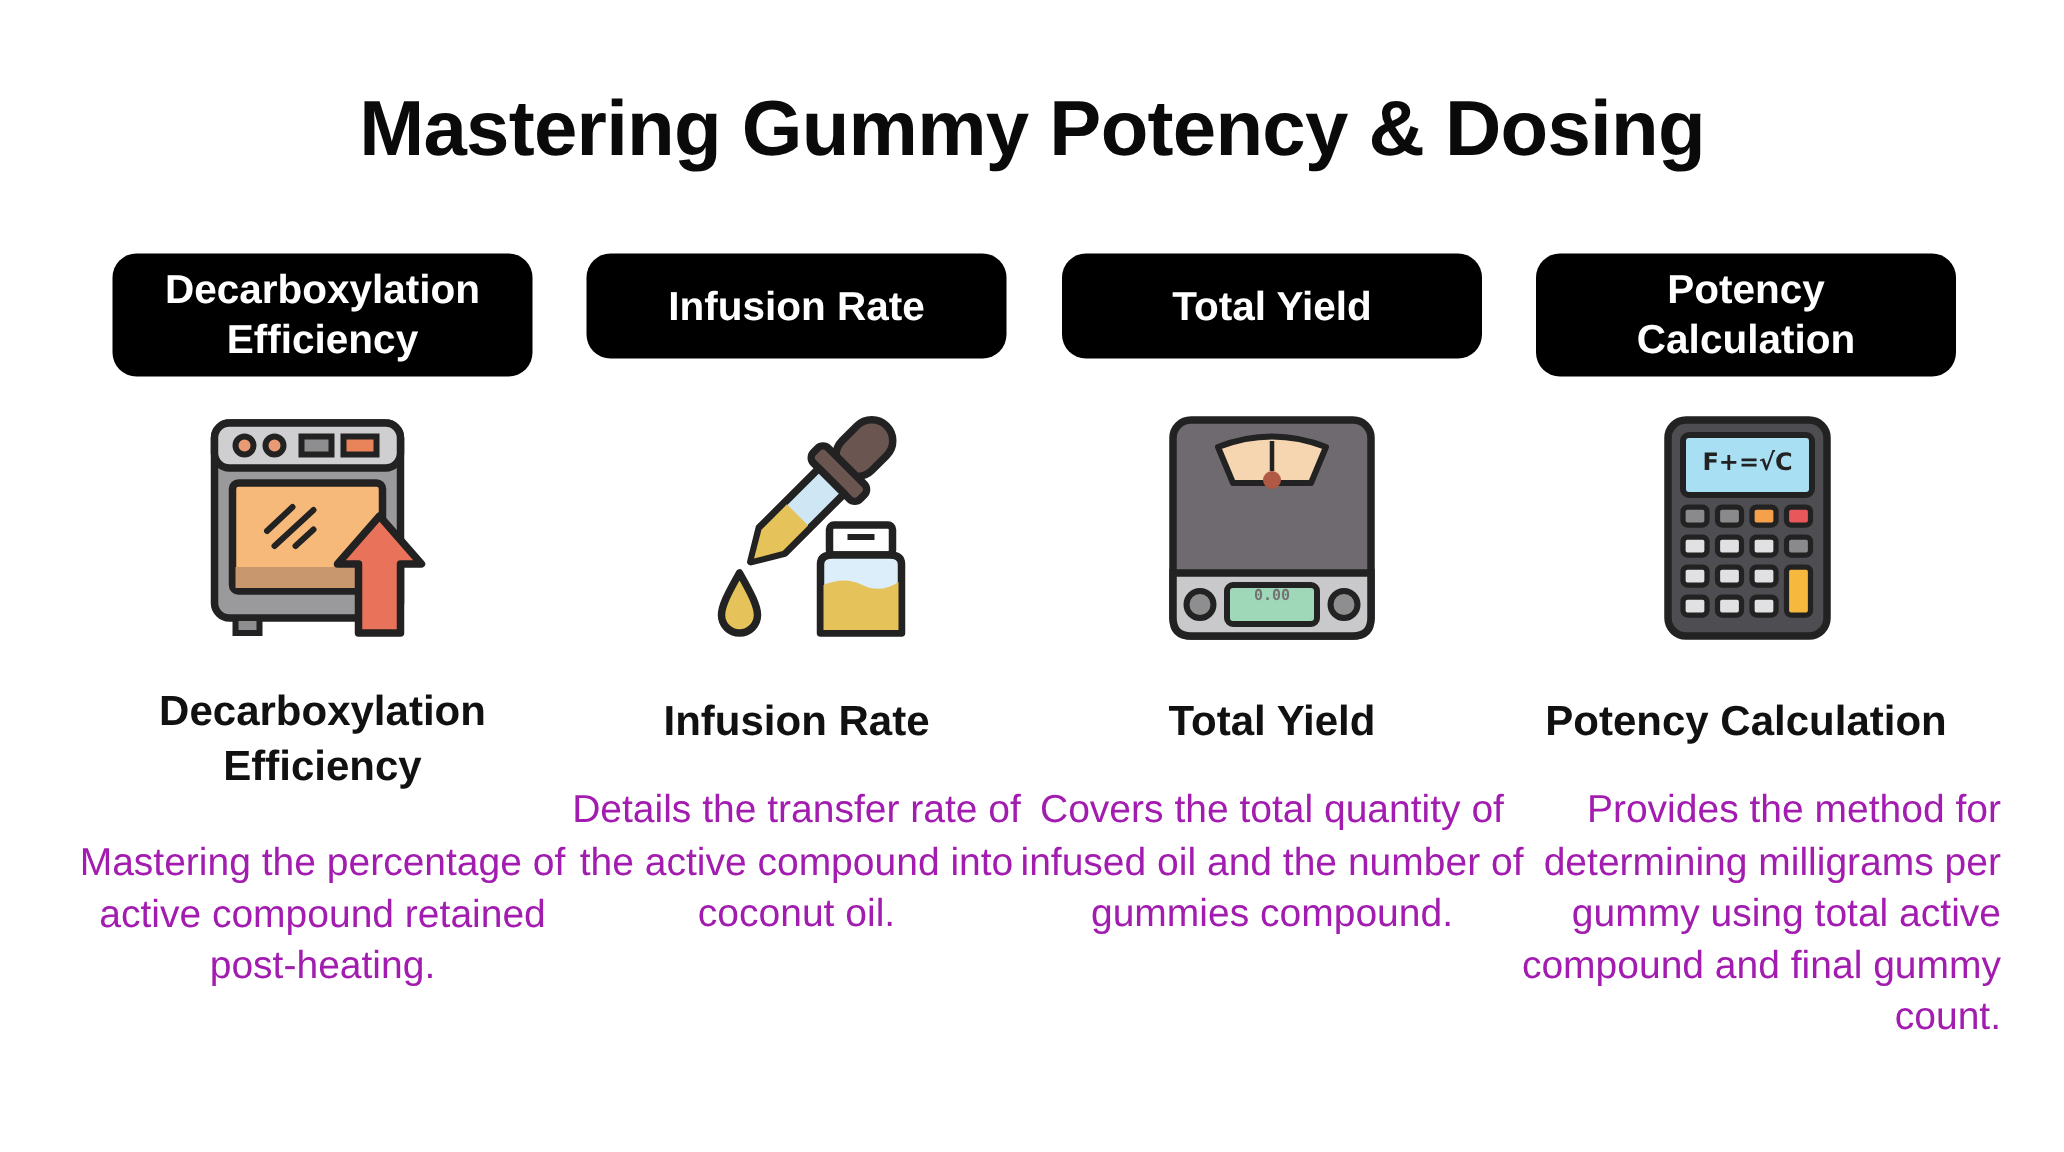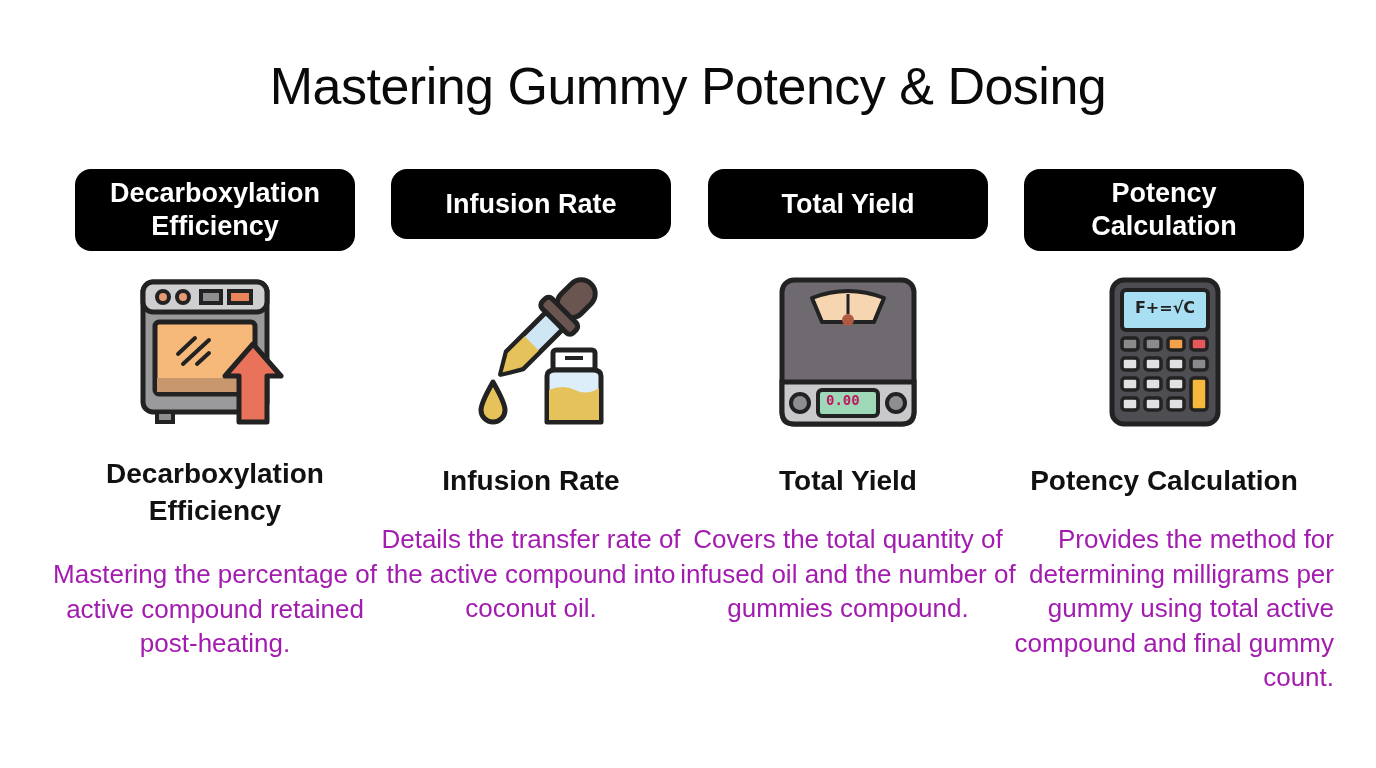--- a/index.html
+++ b/index.html
@@ -3,21 +3,21 @@
 <meta charset="utf-8">
 <style>
   html, body { margin: 0; padding: 0; }
   body {
     width: 1376px; height: 768px; background: #ffffff; overflow: hidden;
     font-family: "Liberation Sans", "DejaVu Sans", sans-serif; color: #111;
     position: relative;
   }
   .title {
     position: absolute; top: 56px; left: 0; width: 1376px; text-align: center;
-    font-size: 52px; font-weight: 400; letter-spacing: -0.5px; color: #0a0a0a;
+    font-size: 52px; font-weight: 700; letter-spacing: -0.5px; color: #0a0a0a;
   }
   .col { position: absolute; top: 0; width: 300px; }
   .pill {
     position: absolute; left: 0; width: 280px; background: #000; color: #fff;
     border-radius: 16px; display: flex; align-items: center; justify-content: center;
     text-align: center; font-weight: 700; font-size: 27px; line-height: 33px;
   }
   .pill.tall { top: 169px; height: 82px; }
   .pill.short { top: 169px; height: 70px; }
   .icon { position: absolute; top: 272px; left: 60px; width: 160px; height: 160px; }
@@ -81,21 +81,21 @@
     <svg viewBox="0 0 140 152" width="140" height="152" style="position:absolute; top:4px; left:0;">
       <rect x="4" y="4" width="132" height="144" rx="12" fill="#6E6A70" stroke="#222" stroke-width="5"></rect>
       <path d="M4 106 L136 106 L136 136 Q136 148 124 148 L16 148 Q4 148 4 136 Z" fill="#c9c9cc" stroke="#222" stroke-width="5"></path>
       <path d="M34 22 Q70 8 106 22 L96 46 L44 46 Z" fill="#F6D6B0" stroke="#222" stroke-width="4" stroke-linejoin="round"></path>
       <line x1="70" y1="18" x2="70" y2="38" stroke="#222" stroke-width="3"></line>
       <circle cx="70" cy="44" r="6" fill="#B05A45"></circle>
       <circle cx="22" cy="127" r="9" fill="#8e8e90" stroke="#222" stroke-width="4"></circle>
       <circle cx="118" cy="127" r="9" fill="#8e8e90" stroke="#222" stroke-width="4"></circle>
       <rect x="40" y="114" width="60" height="26" rx="4" fill="#9FD8B8" stroke="#222" stroke-width="4"></rect>
     </svg>
-    <span style="position:absolute; top:120px; left:48px; width:44px; font-family:'DejaVu Sans Mono', monospace; font-size:14px; color:#be185d; font-weight:700;">0.00</span>
+    <span style="position:absolute; top:120px; left:48px; width:44px; text-align:center; font-family:'DejaVu Sans Mono', monospace; font-size:10px; color:#737373; font-weight:700;">0.00</span>
   </div>
   <div class="heading" style="top:462px;">Total Yield</div>
   <div class="desc" style="top:522px;">Covers the total quantity of infused oil and the number of gummies compound.</div>
 </div>
 
 <div class="col" style="left:1024px;">
   <div class="pill tall" style="padding:0 30px; box-sizing:border-box;">Potency Calculation</div>
   <div class="icon" style="left:84px;">
     <svg viewBox="0 0 114 152" width="114" height="152" style="position:absolute; top:4px; left:0;">
       <rect x="4" y="4" width="106" height="144" rx="12" fill="#4e4e52" stroke="#222" stroke-width="5"></rect>

